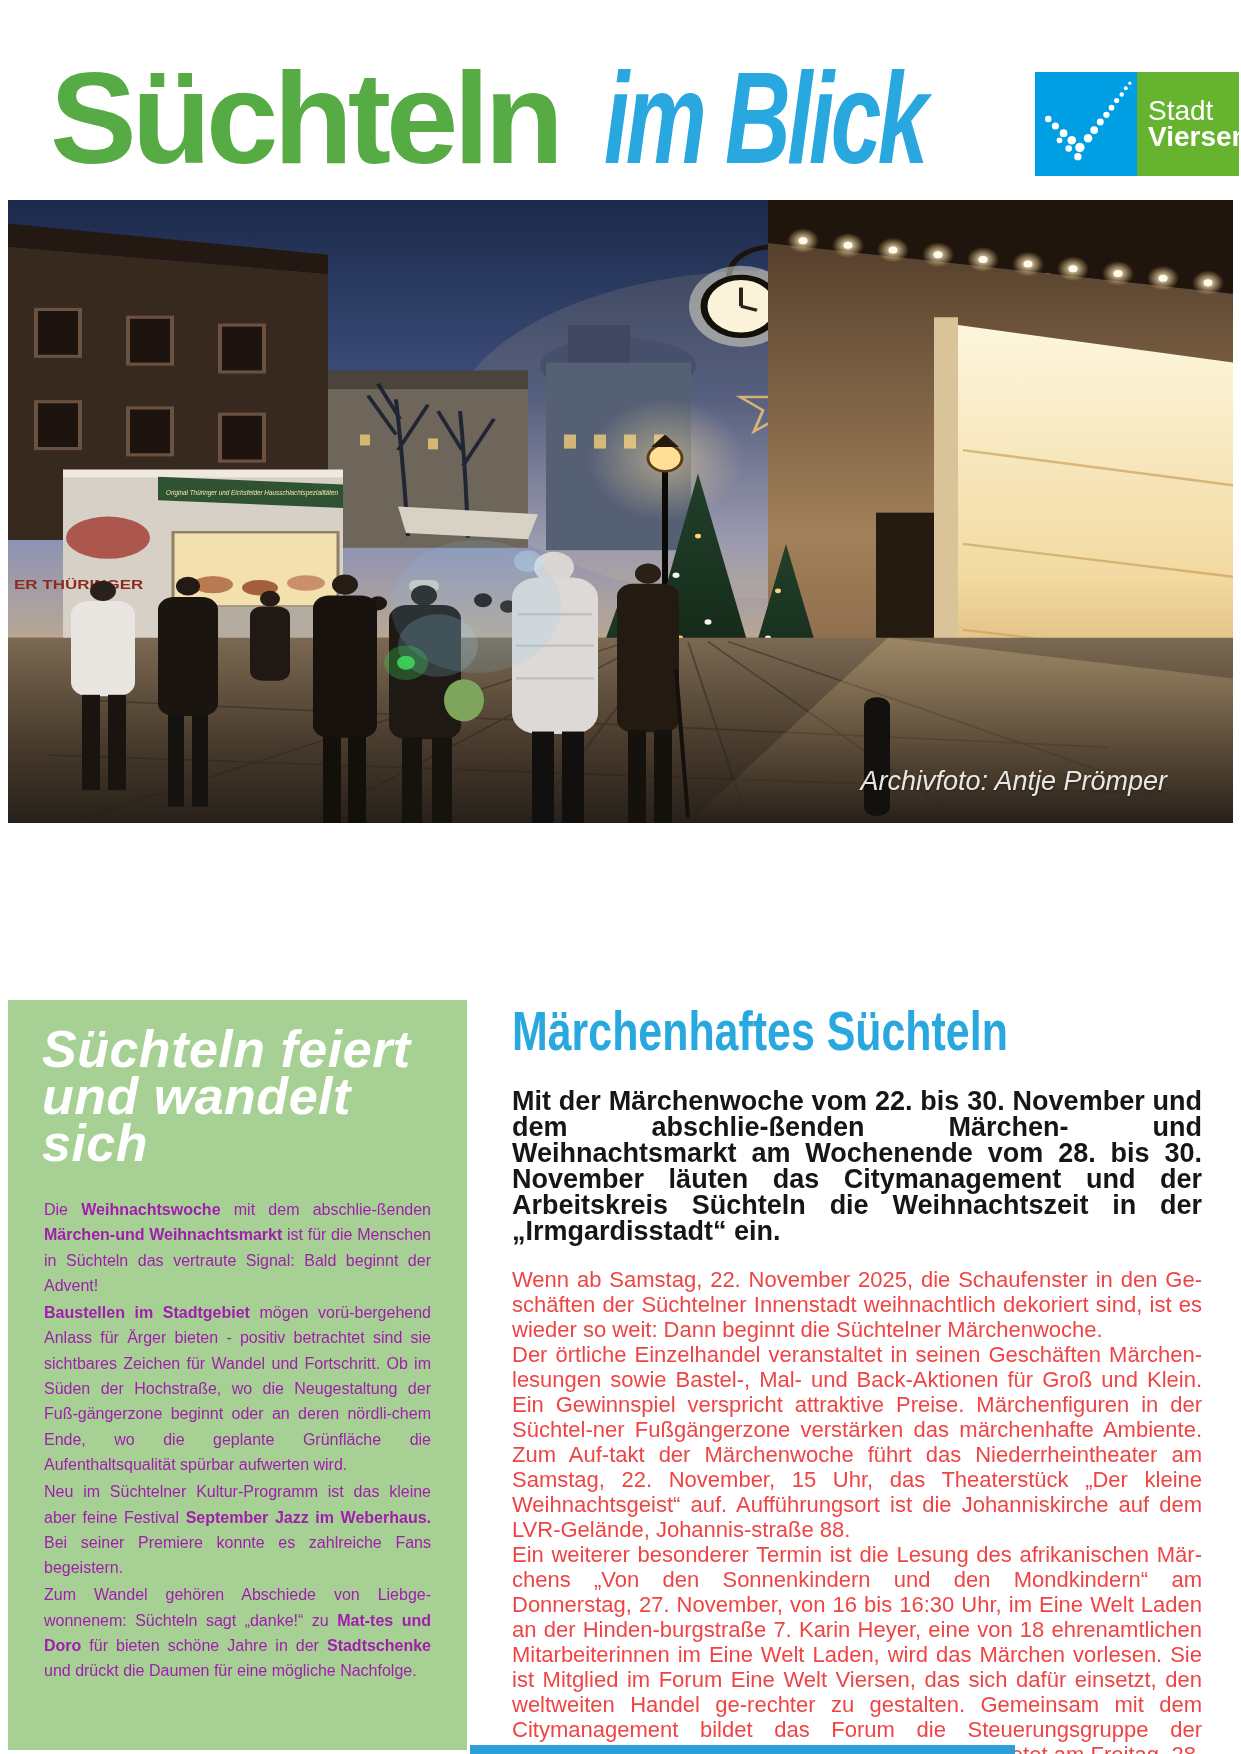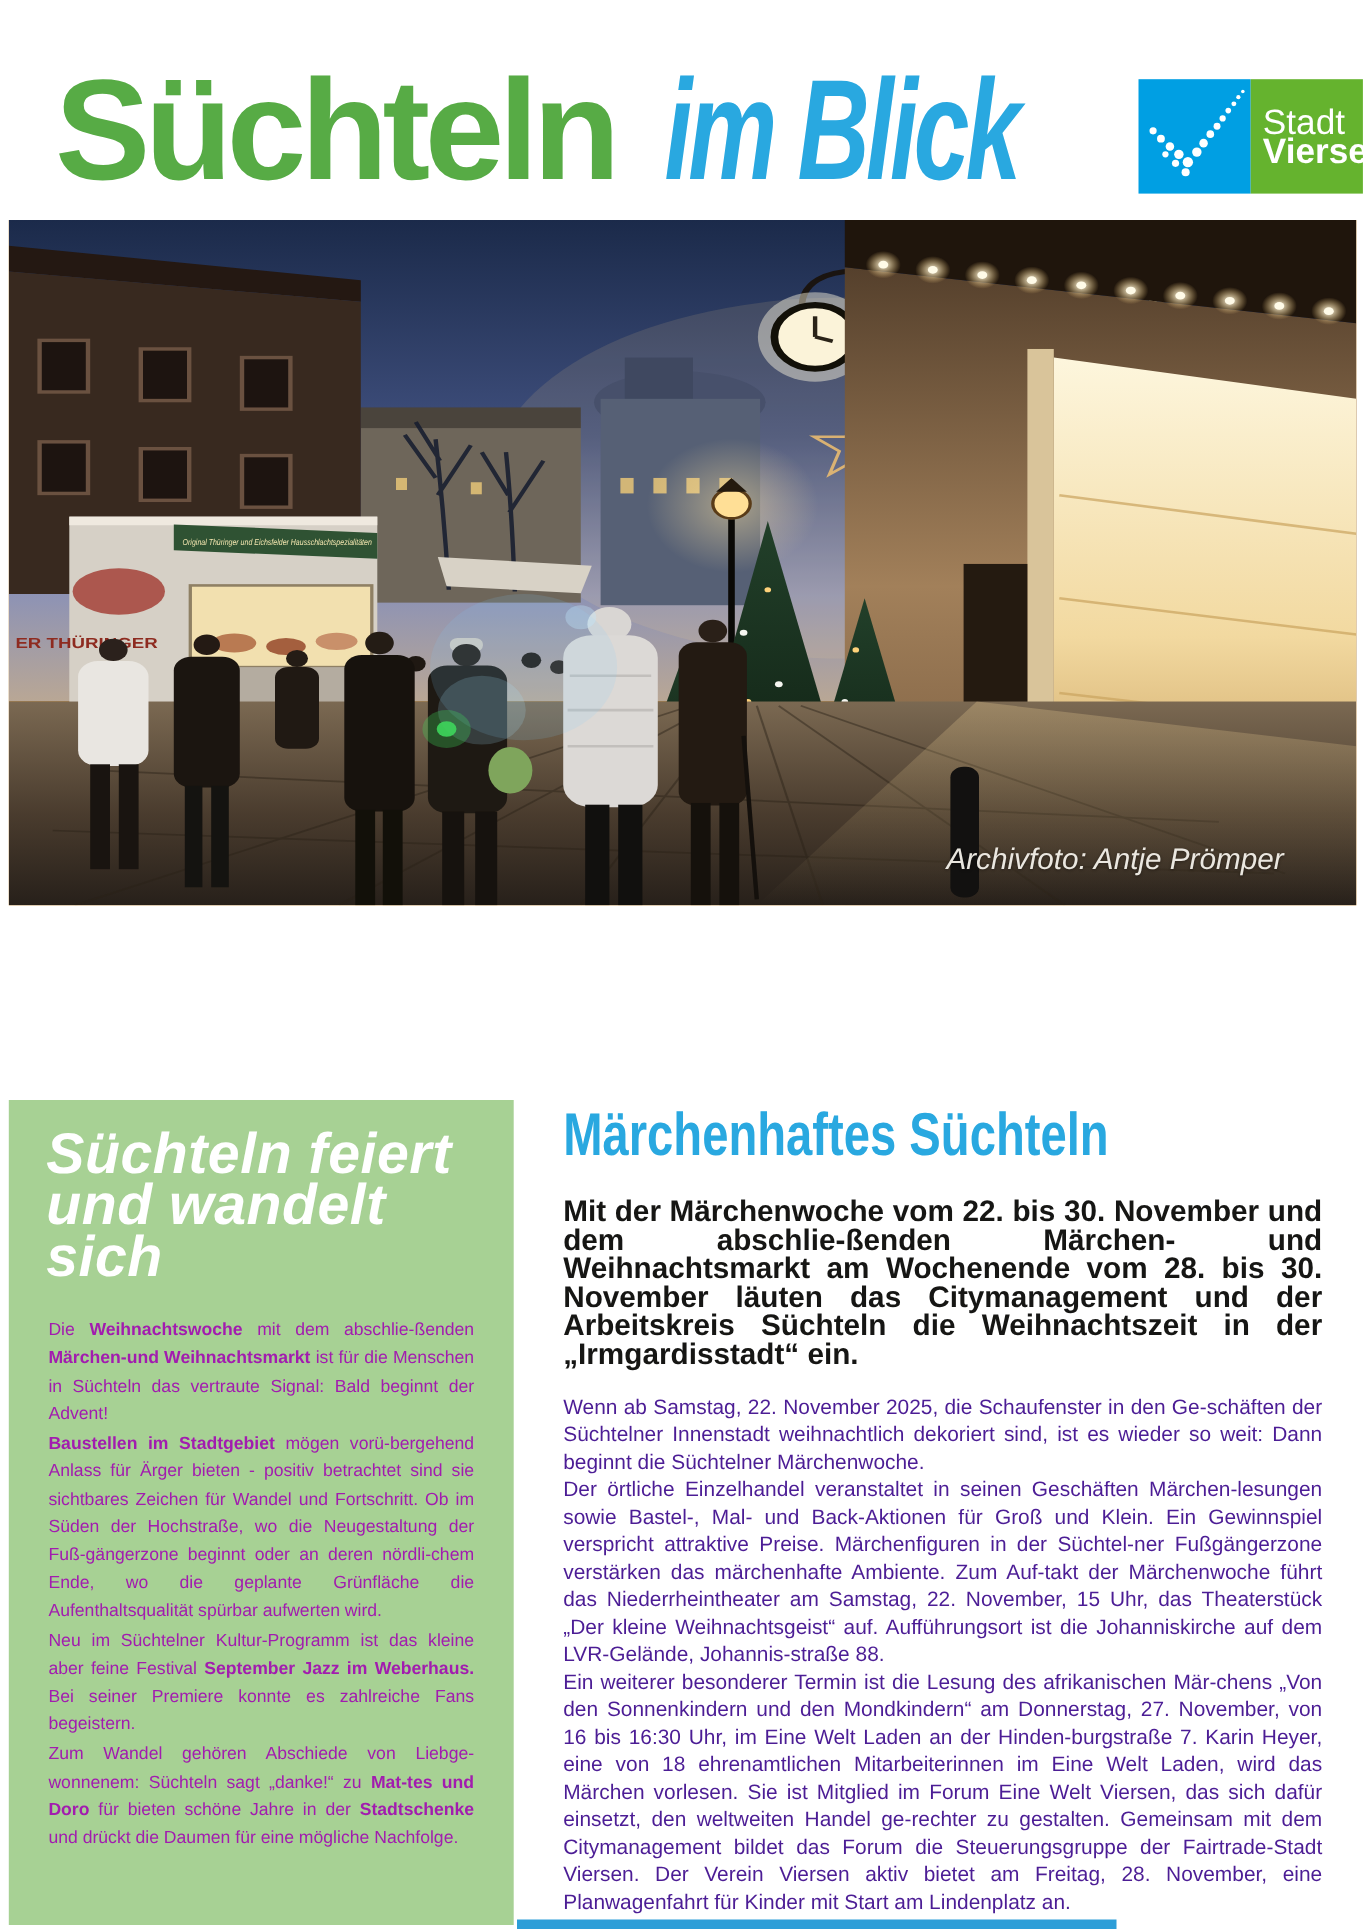--- a/index.html
+++ b/index.html
@@ -21,21 +21,21 @@
   }
   .t-green{color:#57ab45;}
   .t-blue{
     color:#29a8e0;font-style:italic;display:inline-block;
     transform:scaleX(.70);transform-origin:0 60%;margin-left:14px;
   }
   .logo{position:absolute;left:1035px;top:72px;width:204px;height:104px;display:flex;}
   .logo-blue{width:102px;height:104px;background:#009fe3;}
   .logo-green{
     width:102px;height:104px;background:#65b32e;color:#fff;
-    font-size:32px;line-height:26px;box-sizing:border-box;padding:26px 0 0 11px;
+    font-size:28px;line-height:26px;box-sizing:border-box;padding:26px 0 0 11px;
   }
   .logo-green .lg1{display:block;font-weight:normal;}
   .logo-green .lg2{display:block;font-weight:bold;}
   
   .photo{
     position:absolute;left:8px;top:200px;width:1225px;height:623px;
     background:#a16207;overflow:hidden;
   }
   .photo svg{display:block;width:100%;height:100%;}
   .credit{
@@ -58,21 +58,21 @@
   .article{position:absolute;left:512px;top:1002px;width:690px;}
   .art-heading{
     margin:0;color:#29a8e0;font-weight:bold;font-size:55px;line-height:58px;
     white-space:nowrap;transform:scaleX(.78);transform-origin:0 0;letter-spacing:0;
   }
   .art-intro{
     margin:28px 0 0 0;font-weight:bold;font-size:27px;line-height:26px;
     text-align:justify;color:#161614;
   }
   .art-body{margin-top:23px;}
-  .art-body p{margin:0;font-size:19px;line-height:25px;text-align:justify;color:#4c1d95;}
+  .art-body p{margin:0;font-size:22px;line-height:25px;text-align:justify;color:#ef4444;}
   .bottom-bar{position:absolute;left:470px;top:1745px;width:545px;height:9px;background:#2d9ed8;}
 </style>
 </head>
 <body>
 
 <div class="page">
 
 
   <h1 class="masthead">
     <span class="t-green">Süchteln</span>

